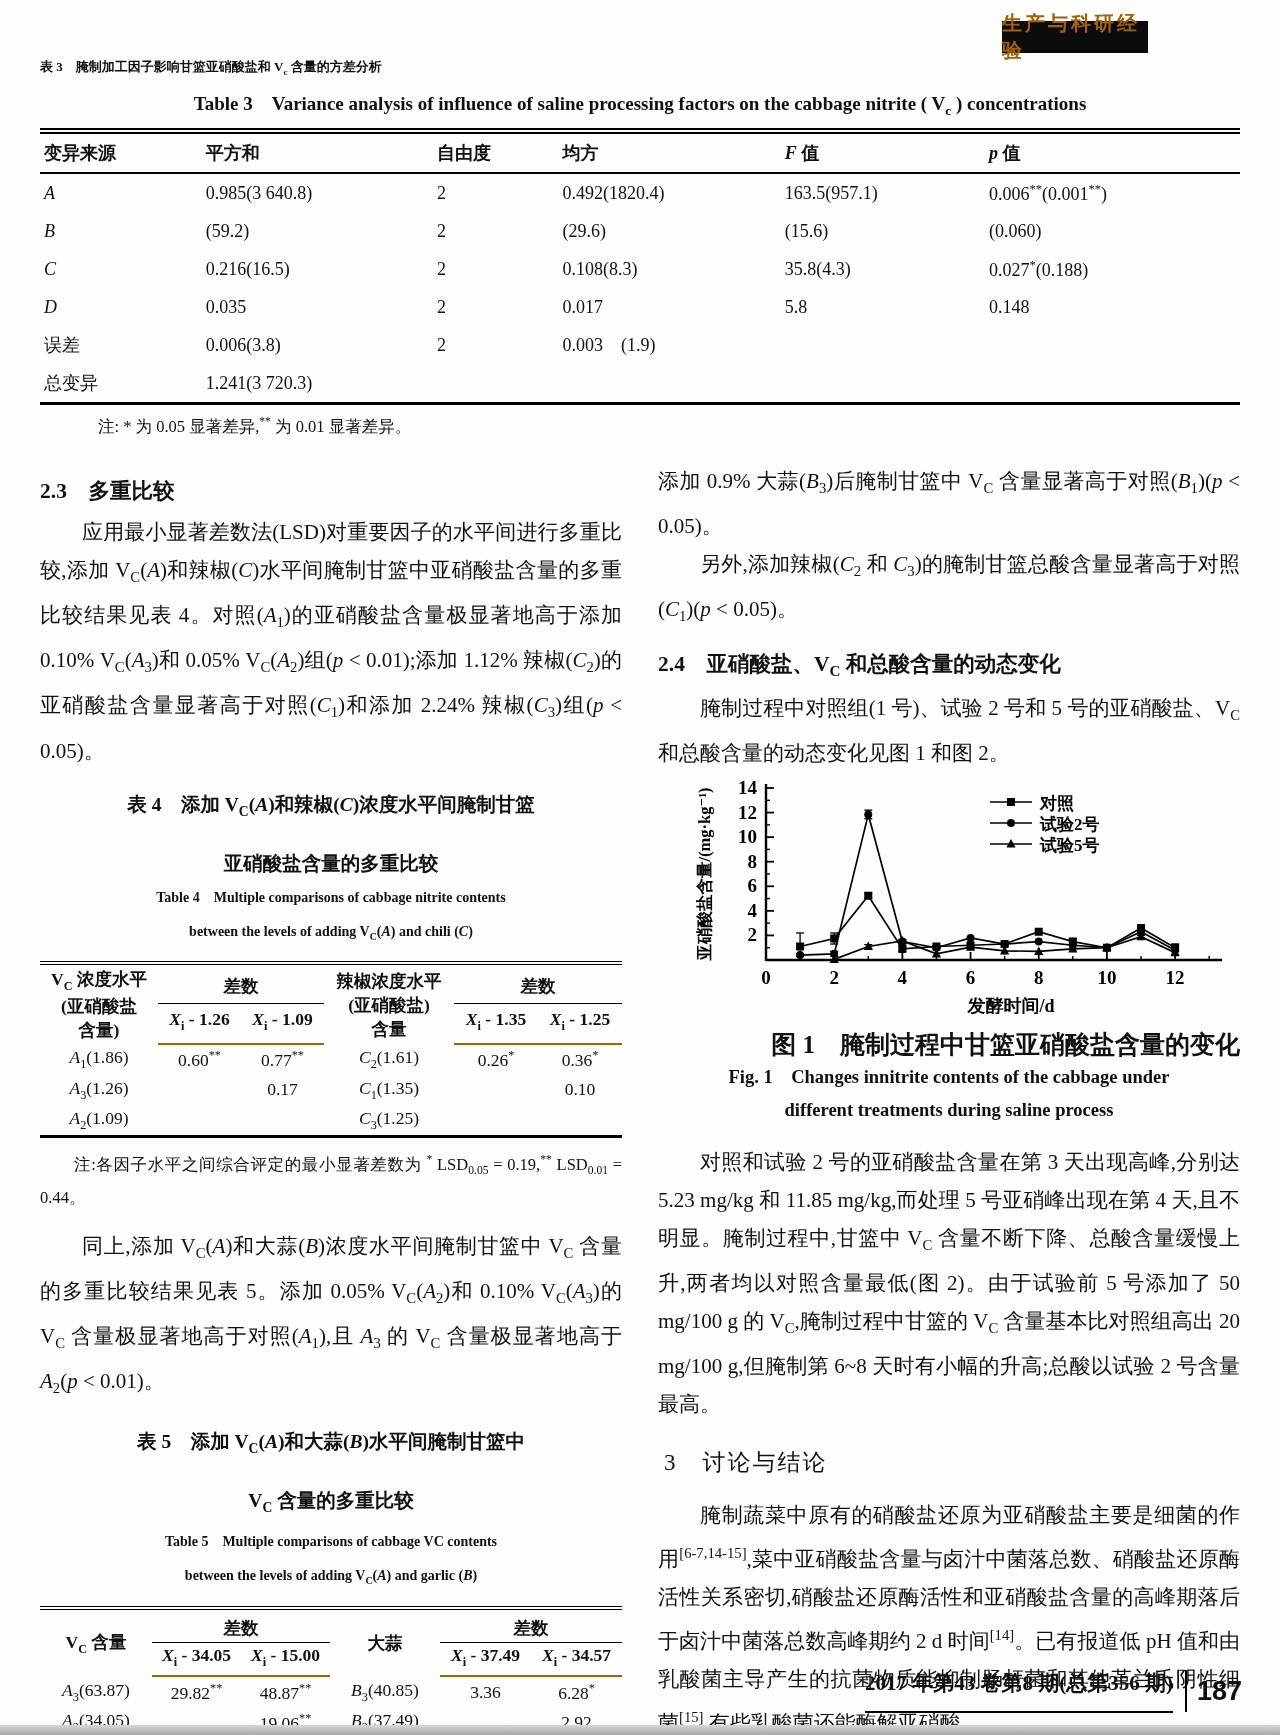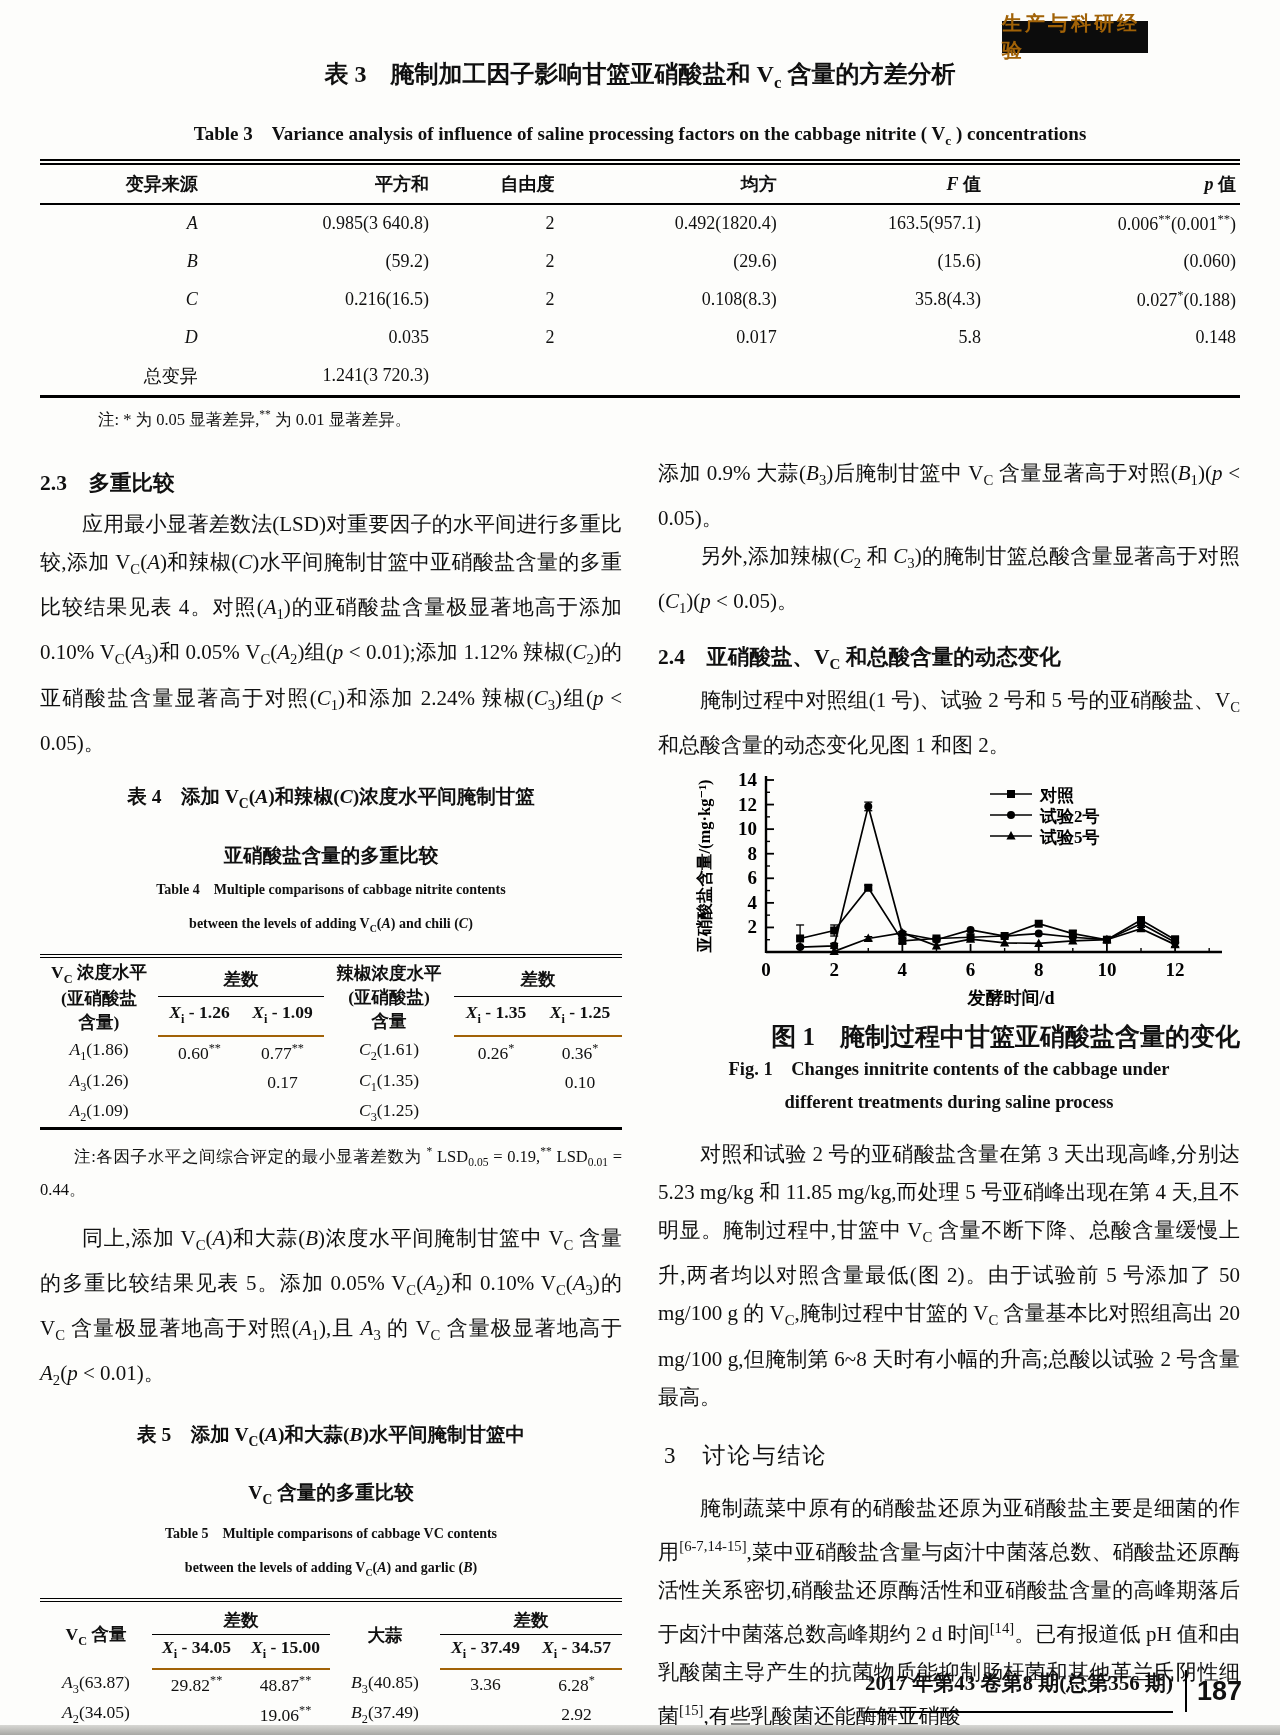--- a/index.html
+++ b/index.html
@@ -6,26 +6,26 @@
   .page{position:relative;width:1280px;height:1735px;margin:0 auto;background:#fdfdfb;
         font-family:"Liberation Serif","DejaVu Serif",serif;color:#101010;overflow:hidden;}
   .content{padding:54px 40px 0 40px;}
 
   
   .badge{position:absolute;top:21px;left:1002px;width:146px;height:32px;background:#0c0c0c;
          color:#a16207;font-size:20px;font-weight:bold;letter-spacing:3px;
          display:flex;align-items:center;justify-content:center;}
 
   
-  .t3-title-cn{text-align:center;font-weight:bold;font-size:24px;margin:4px 0 28px 0;}
+  .t3-title-cn{font-weight:bold;font-size:13px;margin:4px 0 14px 0;}
   .t3-title-en{text-align:center;font-weight:bold;font-size:19px;margin:0 0 10px 0;}
   table.t3{width:1200px;border-collapse:collapse;border-top:6px double #000;border-bottom:3px solid #000;
            font-size:18px;}
   table.t3 thead th{font-weight:bold;border-bottom:2px solid #000;padding:7px 4px;}
-  table.t3 td,table.t3 th{text-align:right;vertical-align:middle;}
+  table.t3 td,table.t3 th{text-align:left;vertical-align:middle;}
   table.t3 td{padding:7px 4px;height:24px;}
   .t3-note{font-size:16.5px;margin:10px 0 0 58px;}
 
   
   .cols{display:flex;gap:36px;margin-top:24px;}
   .col{width:582px;}
 
   p.body{font-size:21px;line-height:38px;text-align:justify;margin:0;}
   p.indent{text-indent:2em;}
   h3.sec{font-size:21.5px;font-weight:bold;margin:14px 0 8px 0;font-family:Liberation Serif, serif;}
@@ -108,20 +108,28 @@
             <td>35.8(4.3)</td>
             <td>0.027<sup>*</sup>(0.188)</td>
           </tr>
           <tr>
             <td><i>D</i></td>
             <td>0.035</td>
             <td>2</td>
             <td>0.017</td>
             <td>5.8</td>
             <td>0.148</td>
+          </tr>
+          <tr>
+            <td>误差</td>
+            <td>0.006(3.8)</td>
+            <td>2</td>
+            <td>0.003　(1.9)</td>
+            <td></td>
+            <td></td>
           </tr>
           <tr>
             <td>总变异</td>
             <td>1.241(3 720.3)</td>
             <td></td>
             <td></td>
             <td></td>
             <td></td>
           </tr>
         </tbody>

